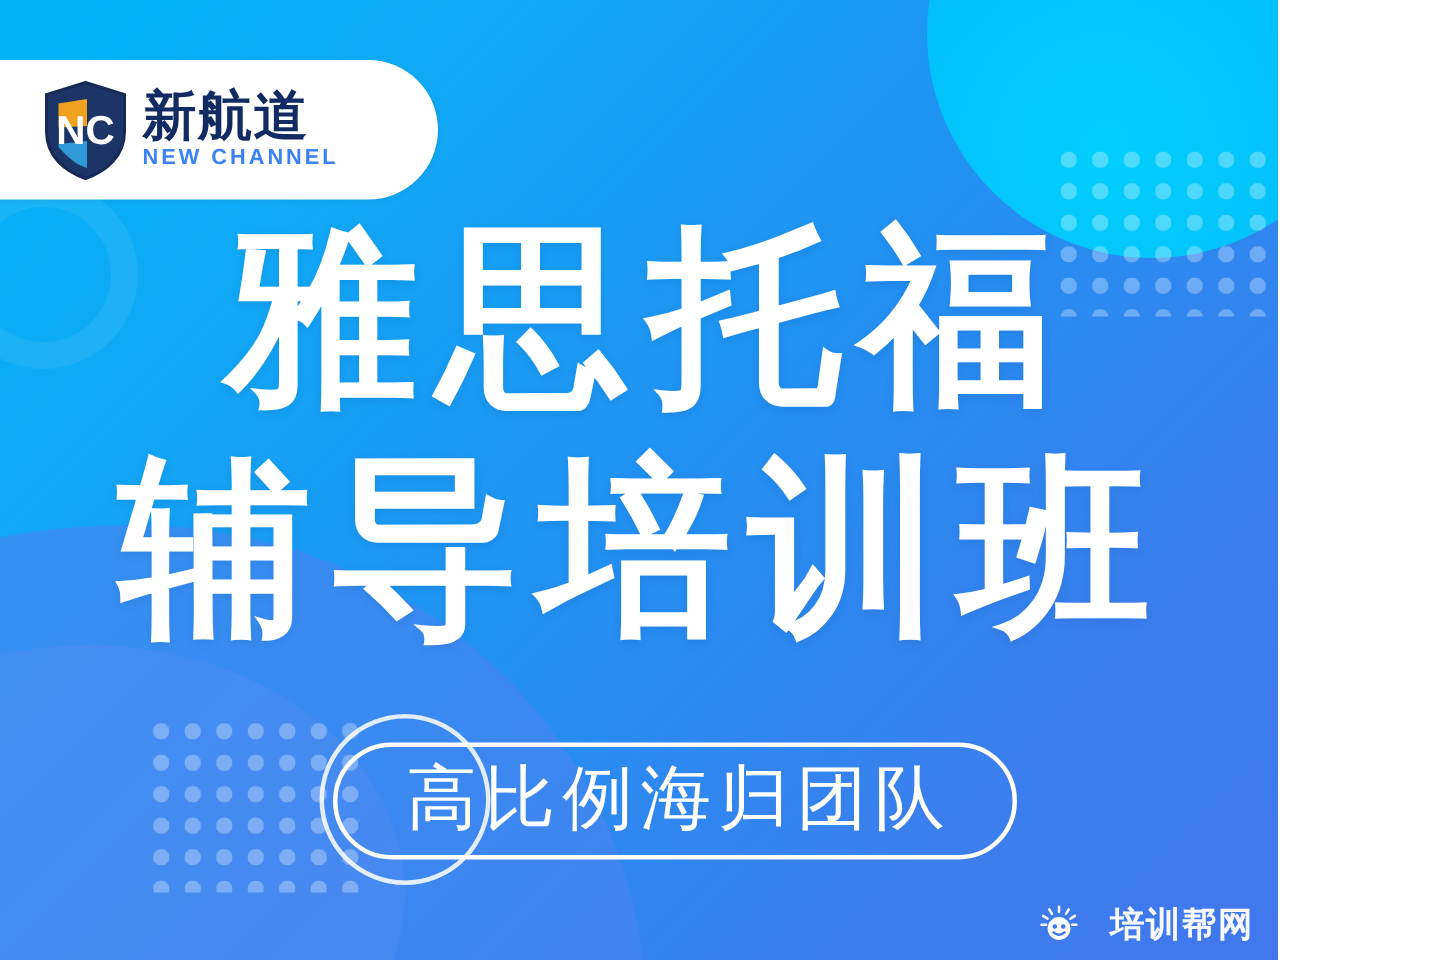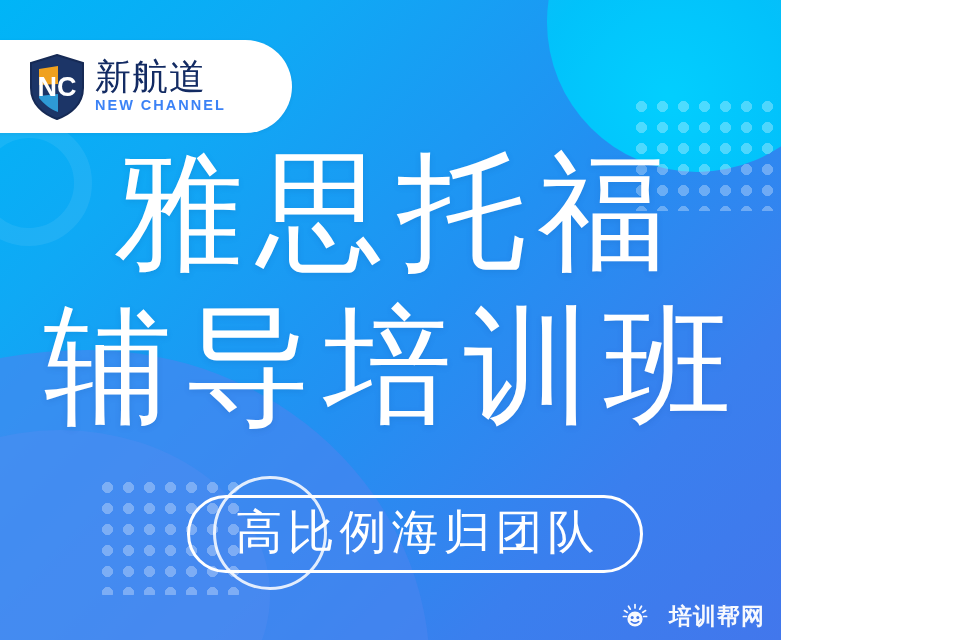--- a/index.html
+++ b/index.html
@@ -8,21 +8,21 @@
     padding: 0;
     background: #ffffff;
   }
   body {
     font-family: "Liberation Sans", "DejaVu Sans", sans-serif;
   }
 
   
   #banner {
     position: relative;
-    width: 781px;
+    width: 852px;
     height: 640px;
     overflow: hidden;
     background: linear-gradient(135deg, #00b5f7 0%, #0fa9f5 22%, #2290f2 52%, #3a7fee 78%, #4277ec 100%);
   }
 
   
   .deco { position: absolute; pointer-events: none; }
 
   
   #circle-cyan {
@@ -102,21 +102,21 @@
   }
   #shield-wrap { width: 58px; height: 66px; flex: 0 0 auto; }
   #logo-wordmark {
     margin-left: 9px;
     display: flex;
     flex-direction: column;
     justify-content: center;
   }
   #logo-cn {
     font-size: 36px;
-    font-weight: 400;
+    font-weight: 700;
     color: #132b63;
     letter-spacing: 1px;
     line-height: 1.02;
     white-space: nowrap;
   }
   #logo-en {
     font-size: 14.5px;
     font-weight: 700;
     color: #3b82f6;
     letter-spacing: 2.0px;
@@ -127,21 +127,21 @@
 
   
   #headline {
     position: absolute;
     left: 0; right: 0;
     top: 148px;
     text-align: center;
   }
   .headline-line {
     color: #ffffff;
-    font-weight: 400;
+    font-weight: 700;
     line-height: 1.0;
     white-space: nowrap;
     text-shadow: 0 2px 6px rgba(10,60,140,.13);
     text-align: center;
   }
   #headline-line-1 {
     font-size: 128px;
     letter-spacing: 13px;
     padding-left: 13px;
   }

